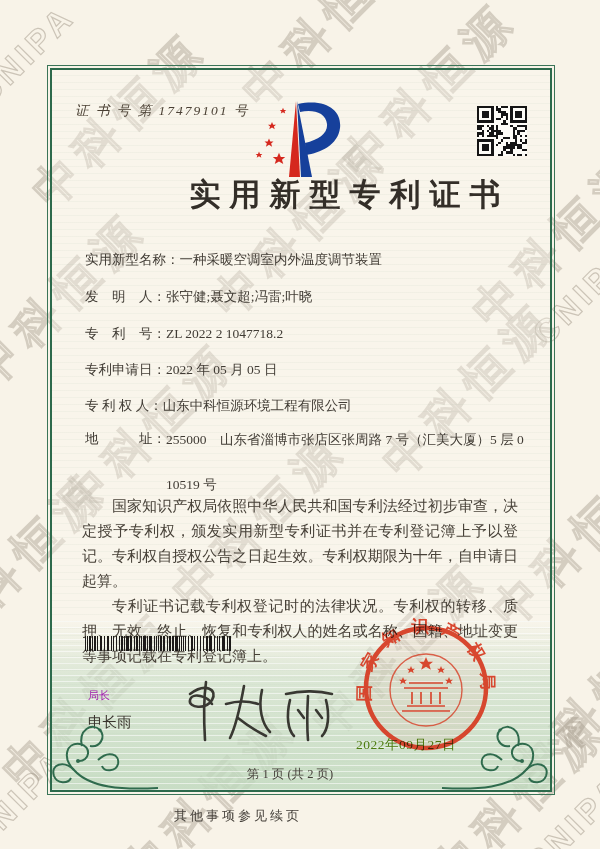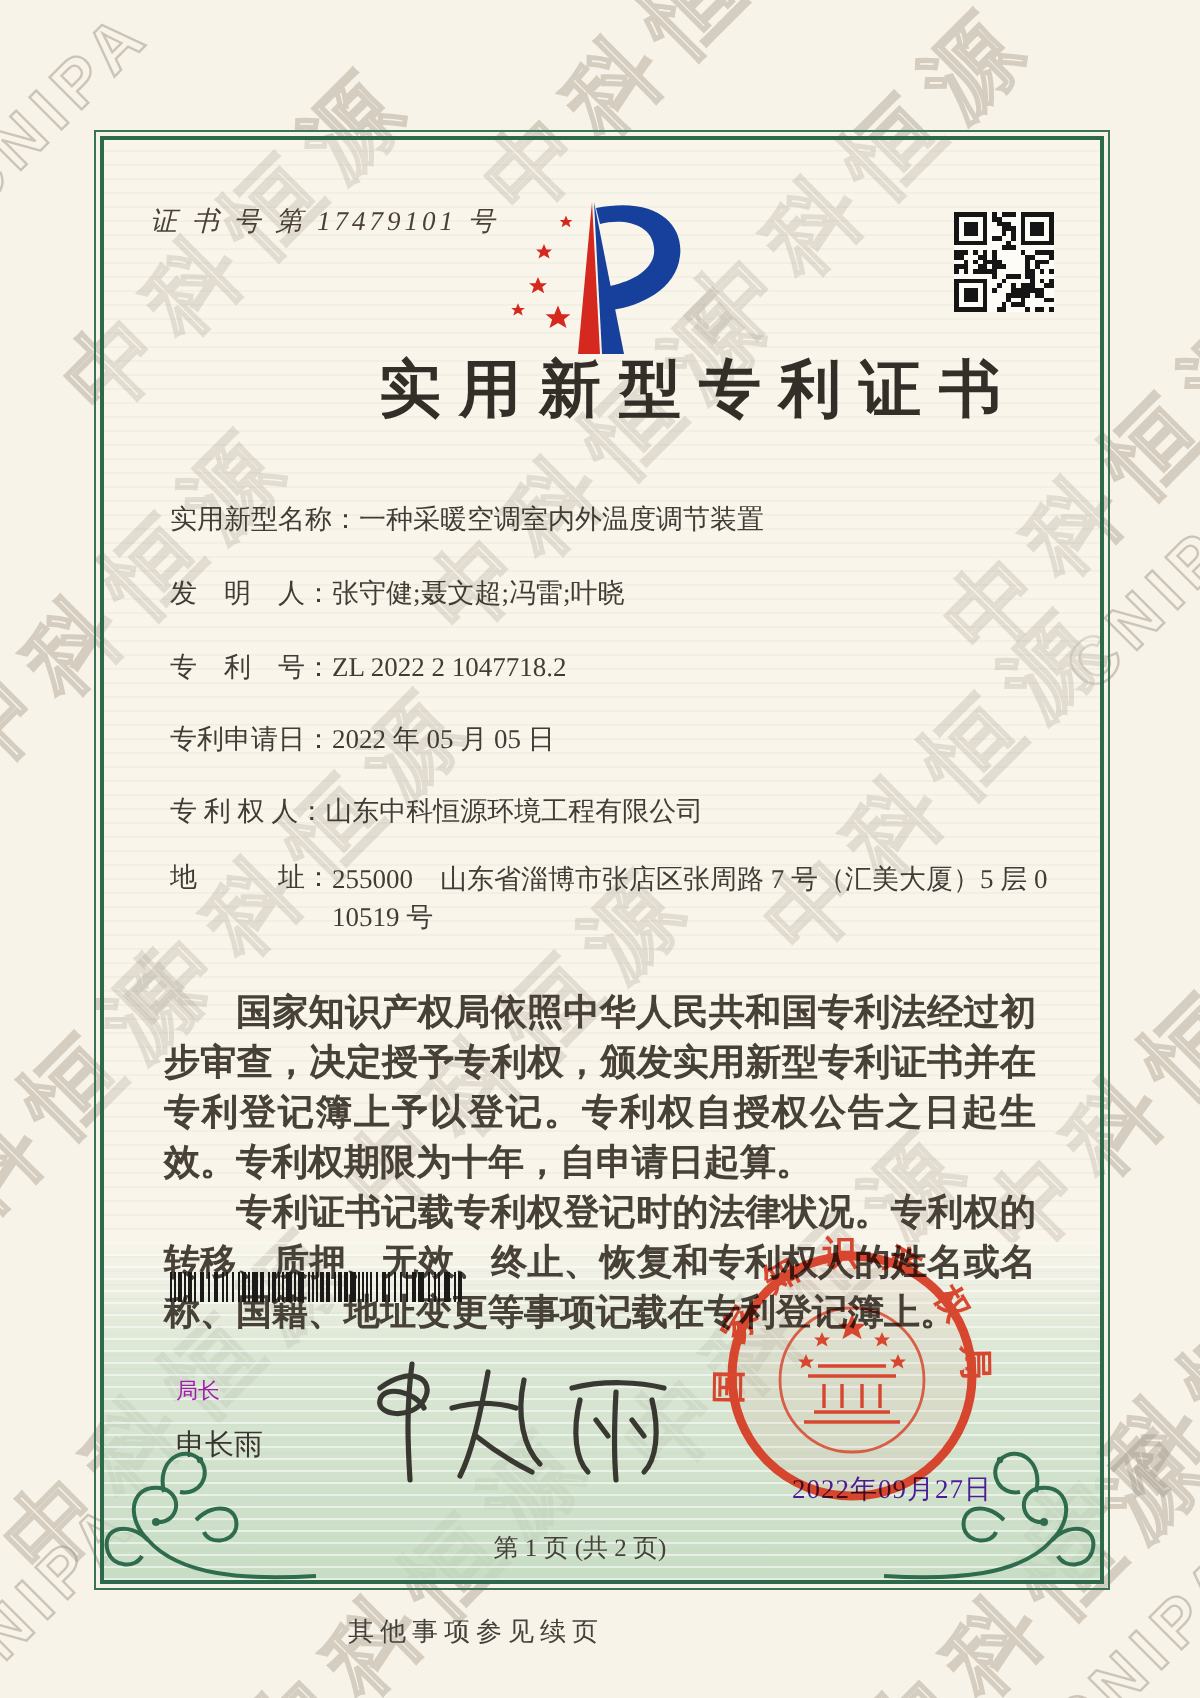--- a/index.html
+++ b/index.html
@@ -34,33 +34,33 @@
     background:repeating-linear-gradient(0deg,rgba(255,255,255,.55) 0 1px,transparent 1px 6px);}
   
   .content{position:absolute;inset:0;z-index:3;}
   .content > *{position:absolute;}
   .cert-no{left:75px;top:102px;font-size:13.5px;letter-spacing:2px;color:#4a4034;font-style:italic;}
   .logo{left:246px;top:98px;}
   .qr{left:477px;top:106px;}
   .title{left:50px;top:174px;width:500px;text-align:center;
     font-size:31px;font-weight:700;letter-spacing:9px;text-indent:9px;color:#332e28;margin-left:45px;}
   .row{left:85px;font-size:13.5px;color:#413c35;white-space:pre;}
-  .avals{display:inline-flex;flex-direction:column;vertical-align:top;}
+  .avals{display:inline-flex;flex-direction:column;vertical-align:top;gap:26px;}
   .avals span{line-height:19px;white-space:pre;}
   .gap2{margin-left:36px;}
-  .paras{left:82px;top:494px;width:436px;font-size:18px;line-height:25px;
-    text-align:justify;color:#474138;font-weight:bold;}
+  .paras{left:82px;top:494px;width:436px;font-size:15px;line-height:25px;
+    text-align:justify;color:#474138;}
   .paras p{margin:0;text-indent:2em;}
   .barcode{left:85px;top:636px;}
   .sig-title{left:88px;top:688px;font-size:11px;color:#a21caf;}
   .sig-name{left:88px;top:713px;font-size:14.5px;color:#3a352e;}
   .signature{left:178px;top:674px;}
   .seal{left:356px;top:616px;mix-blend-mode:multiply;opacity:.93;}
-  .seal-date{left:356px;top:736px;width:140px;text-align:right;
-    font-size:13.5px;letter-spacing:.5px;color:#4c1d95;mix-blend-mode:multiply;}
+  .seal-date{left:356px;top:736px;width:140px;text-align:left;
+    font-size:13.5px;letter-spacing:.5px;color:#4d7c0f;mix-blend-mode:multiply;}
   .page-no{left:40px;top:766px;width:500px;text-align:center;font-size:12.5px;color:#45403a;}
   .cont-note{left:0;top:807px;width:476px;text-align:center;font-size:13px;
     letter-spacing:3px;color:#45403a;}
   .flourish{z-index:4;}
   .fl-right{transform:scaleX(-1);}
   .ring-text{font-size:17px;letter-spacing:12px;fill:#d63a21;font-weight:700;}
 </style>
 </head>
 <body>
 

